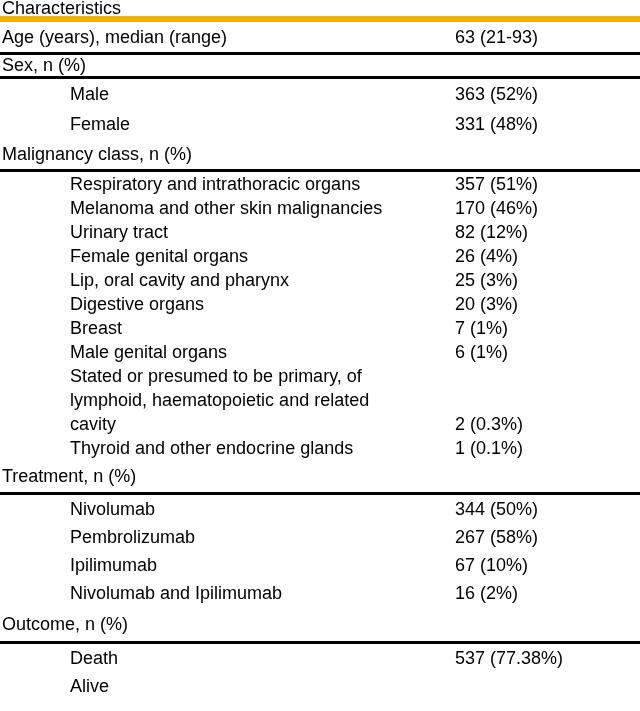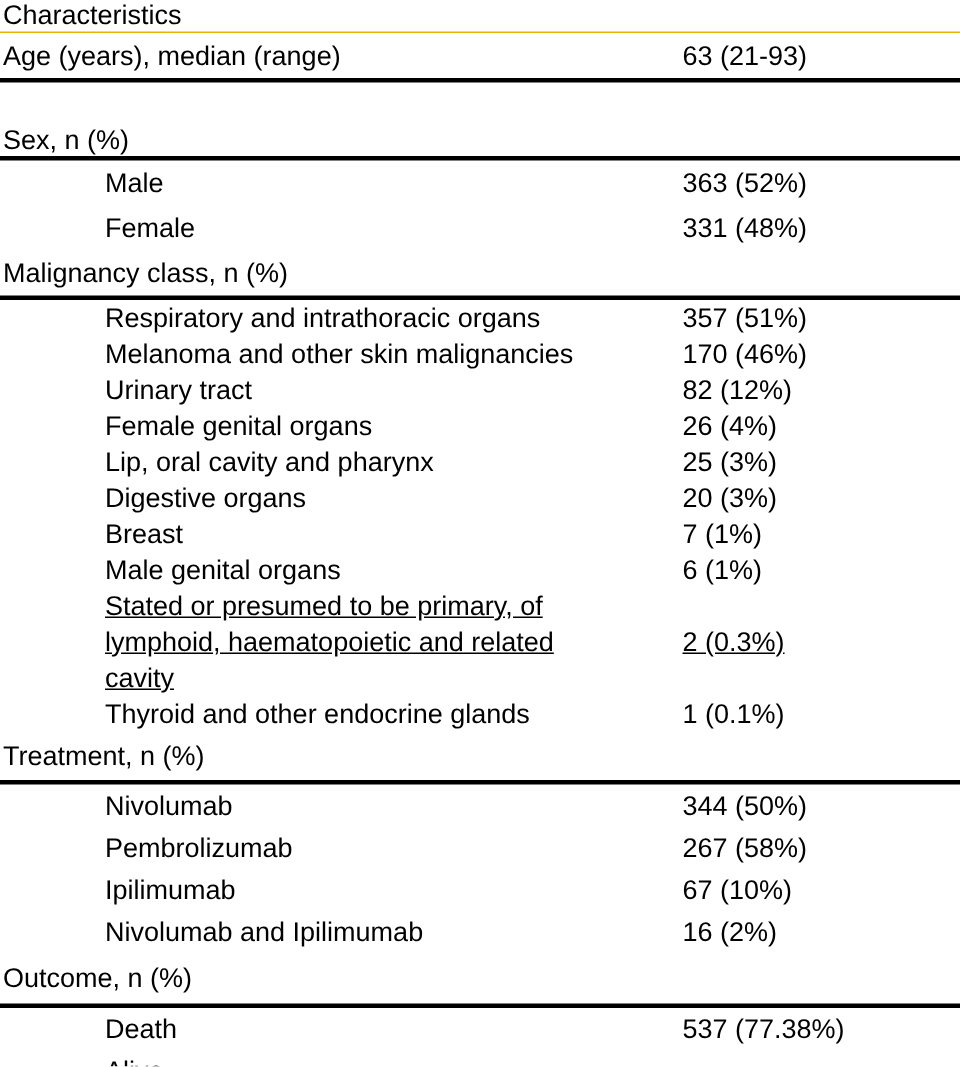--- a/index.html
+++ b/index.html
@@ -26,31 +26,31 @@
     flex: 1 1 auto;
     padding-left: 2px;
     white-space: nowrap;
   }
   .value {
     flex: 0 0 185px;
     width: 185px;
     white-space: nowrap;
   }
   .item .label { padding-left: 70px; }
-  .hdr  { height: 22px; border-bottom: 1px solid #eab308; }
+  .hdr  { height: 22px; border-bottom: 6px solid #eab308; }
   .rule { border-bottom: 3px solid #000; }
   .h24 { height: 24px; }
   .h28 { height: 28px; }
   .h30 { height: 30px; }
   .h33 { height: 33px; }
-  .h34 { height: 24px; margin-top: 28px; }
+  .h34 { height: 24px; }
   .h35 { height: 35px; }
   .h37 { height: 37px; }
   .h72 { height: 72px; }
-  .ml { align-items: center; text-decoration: underline; }
+  .ml { align-items: flex-end; }
   .ml .label { white-space: normal; line-height: 24px; }
   .ml .value { line-height: 24px; }
 </style>
 </head>
 <body>
 
 <div class="tbl">
 
   <div class="row hdr">
     <div class="label">Characteristics</div>

